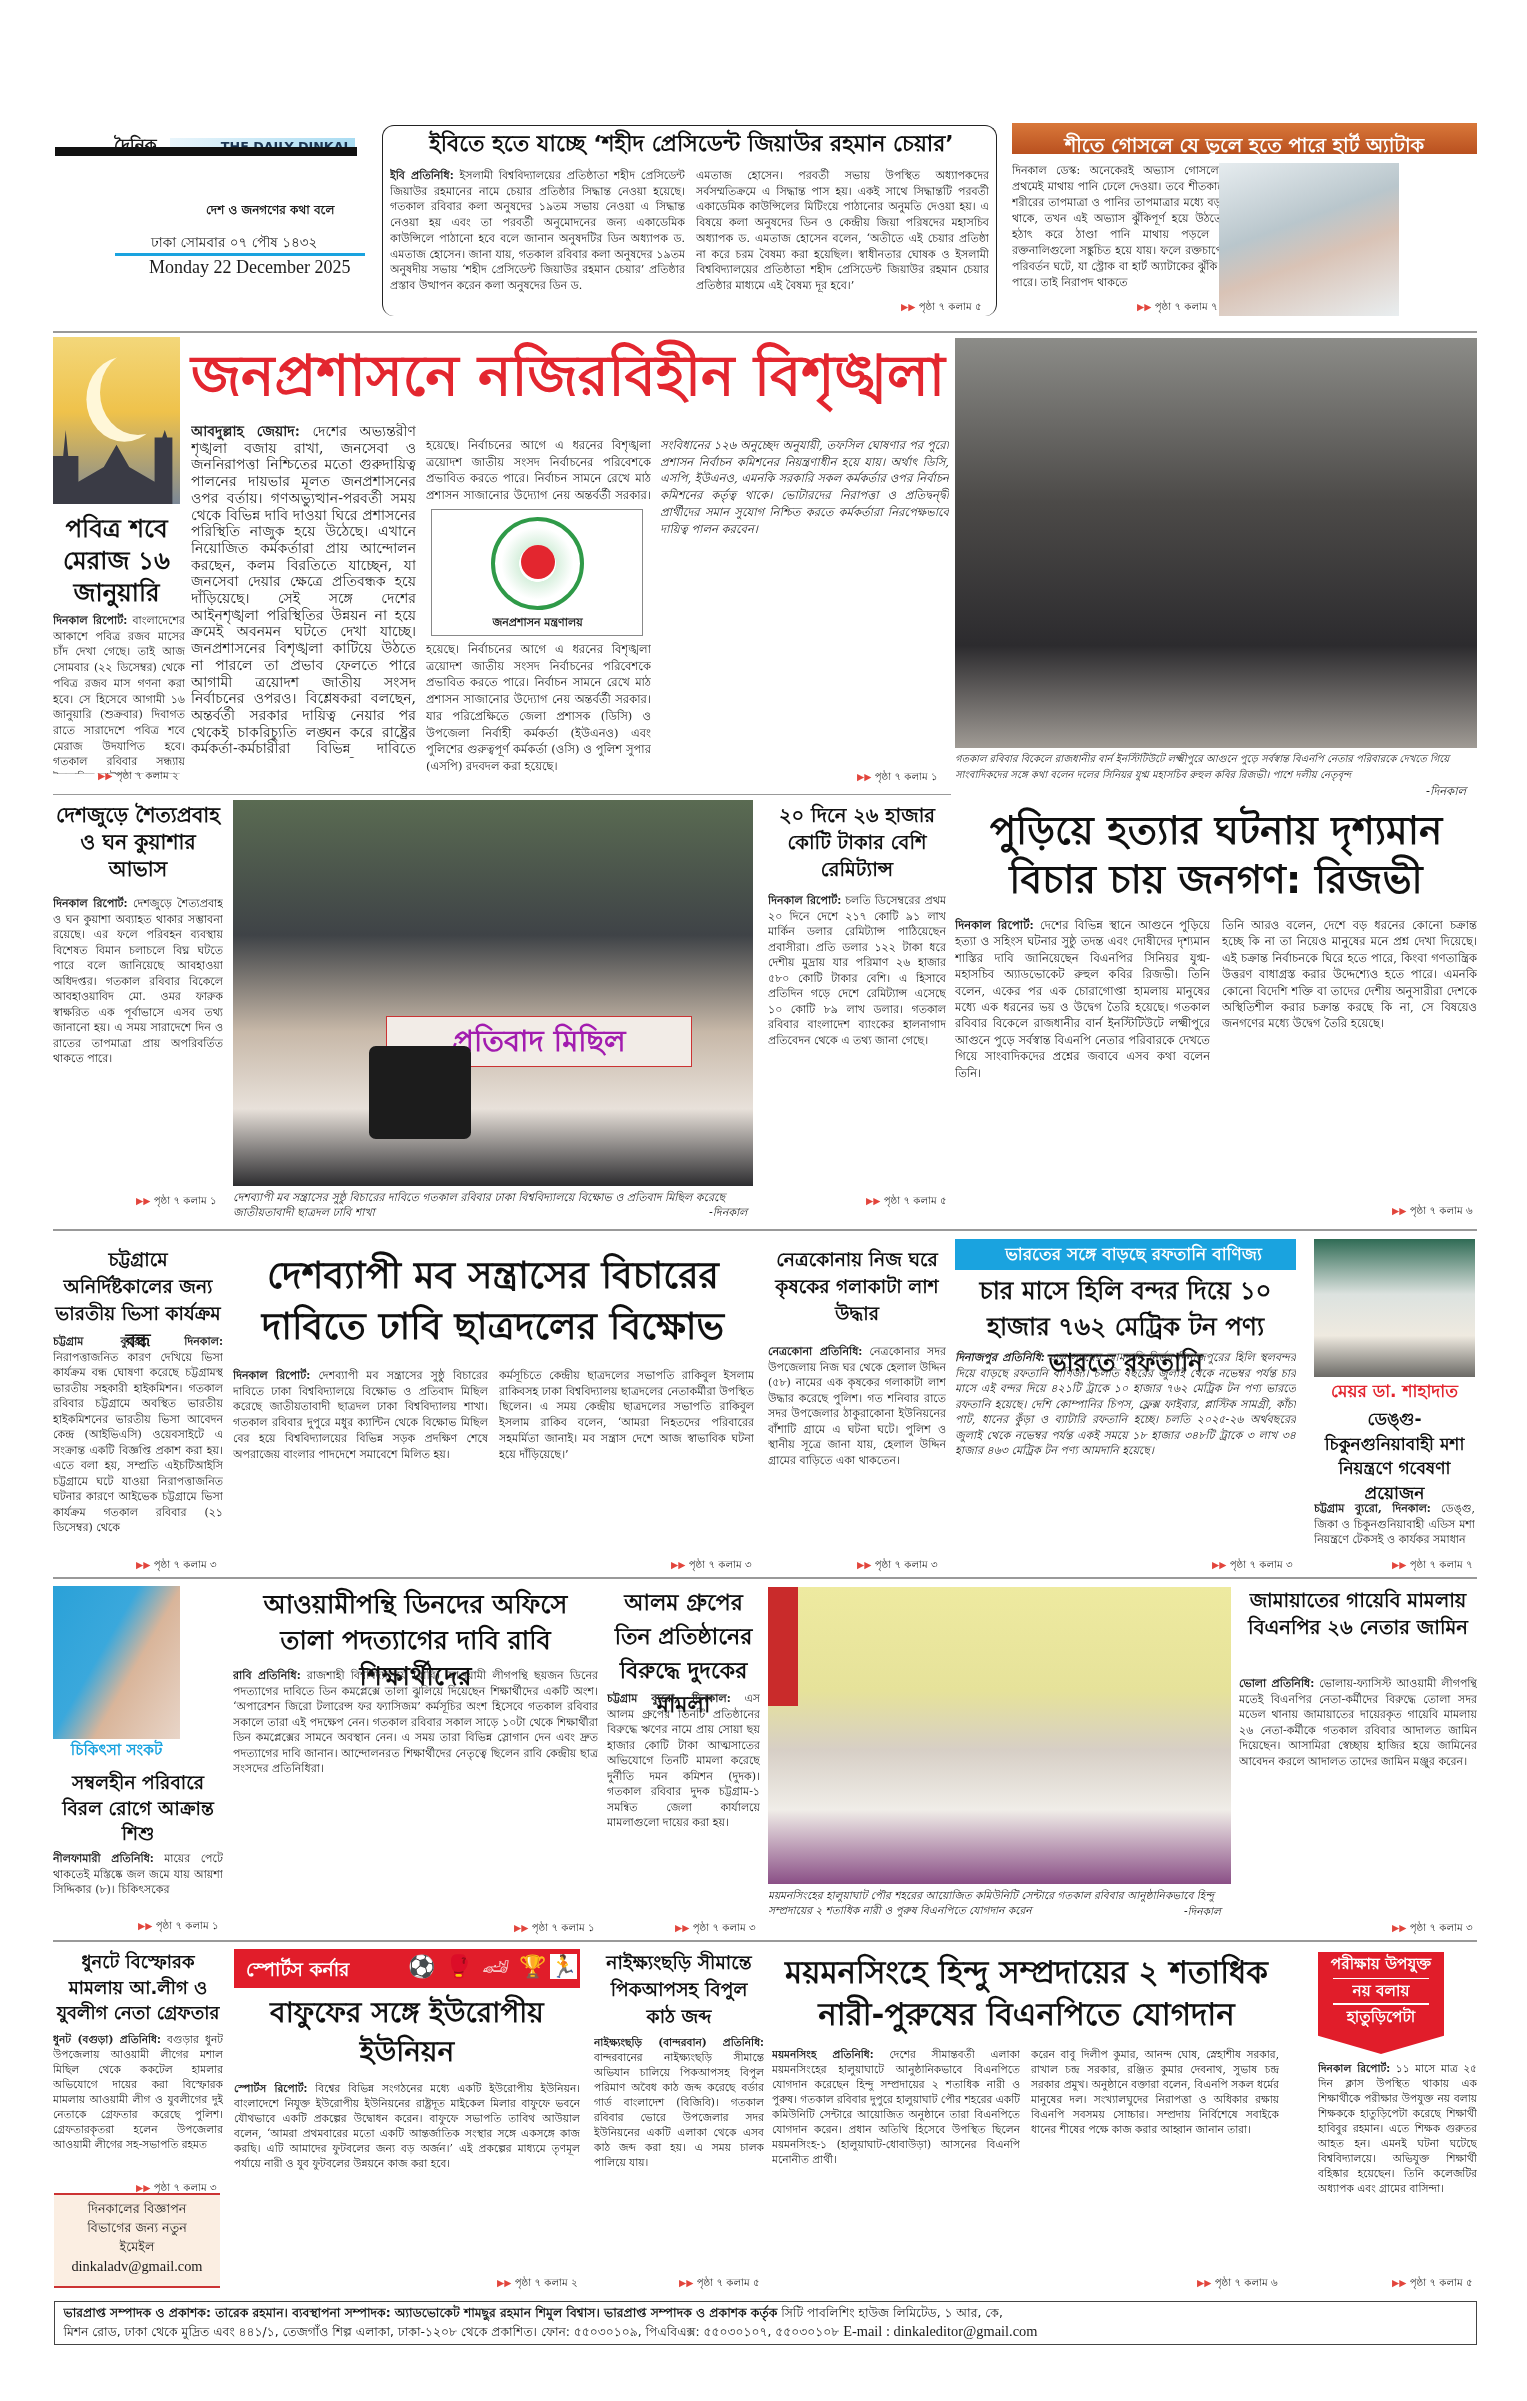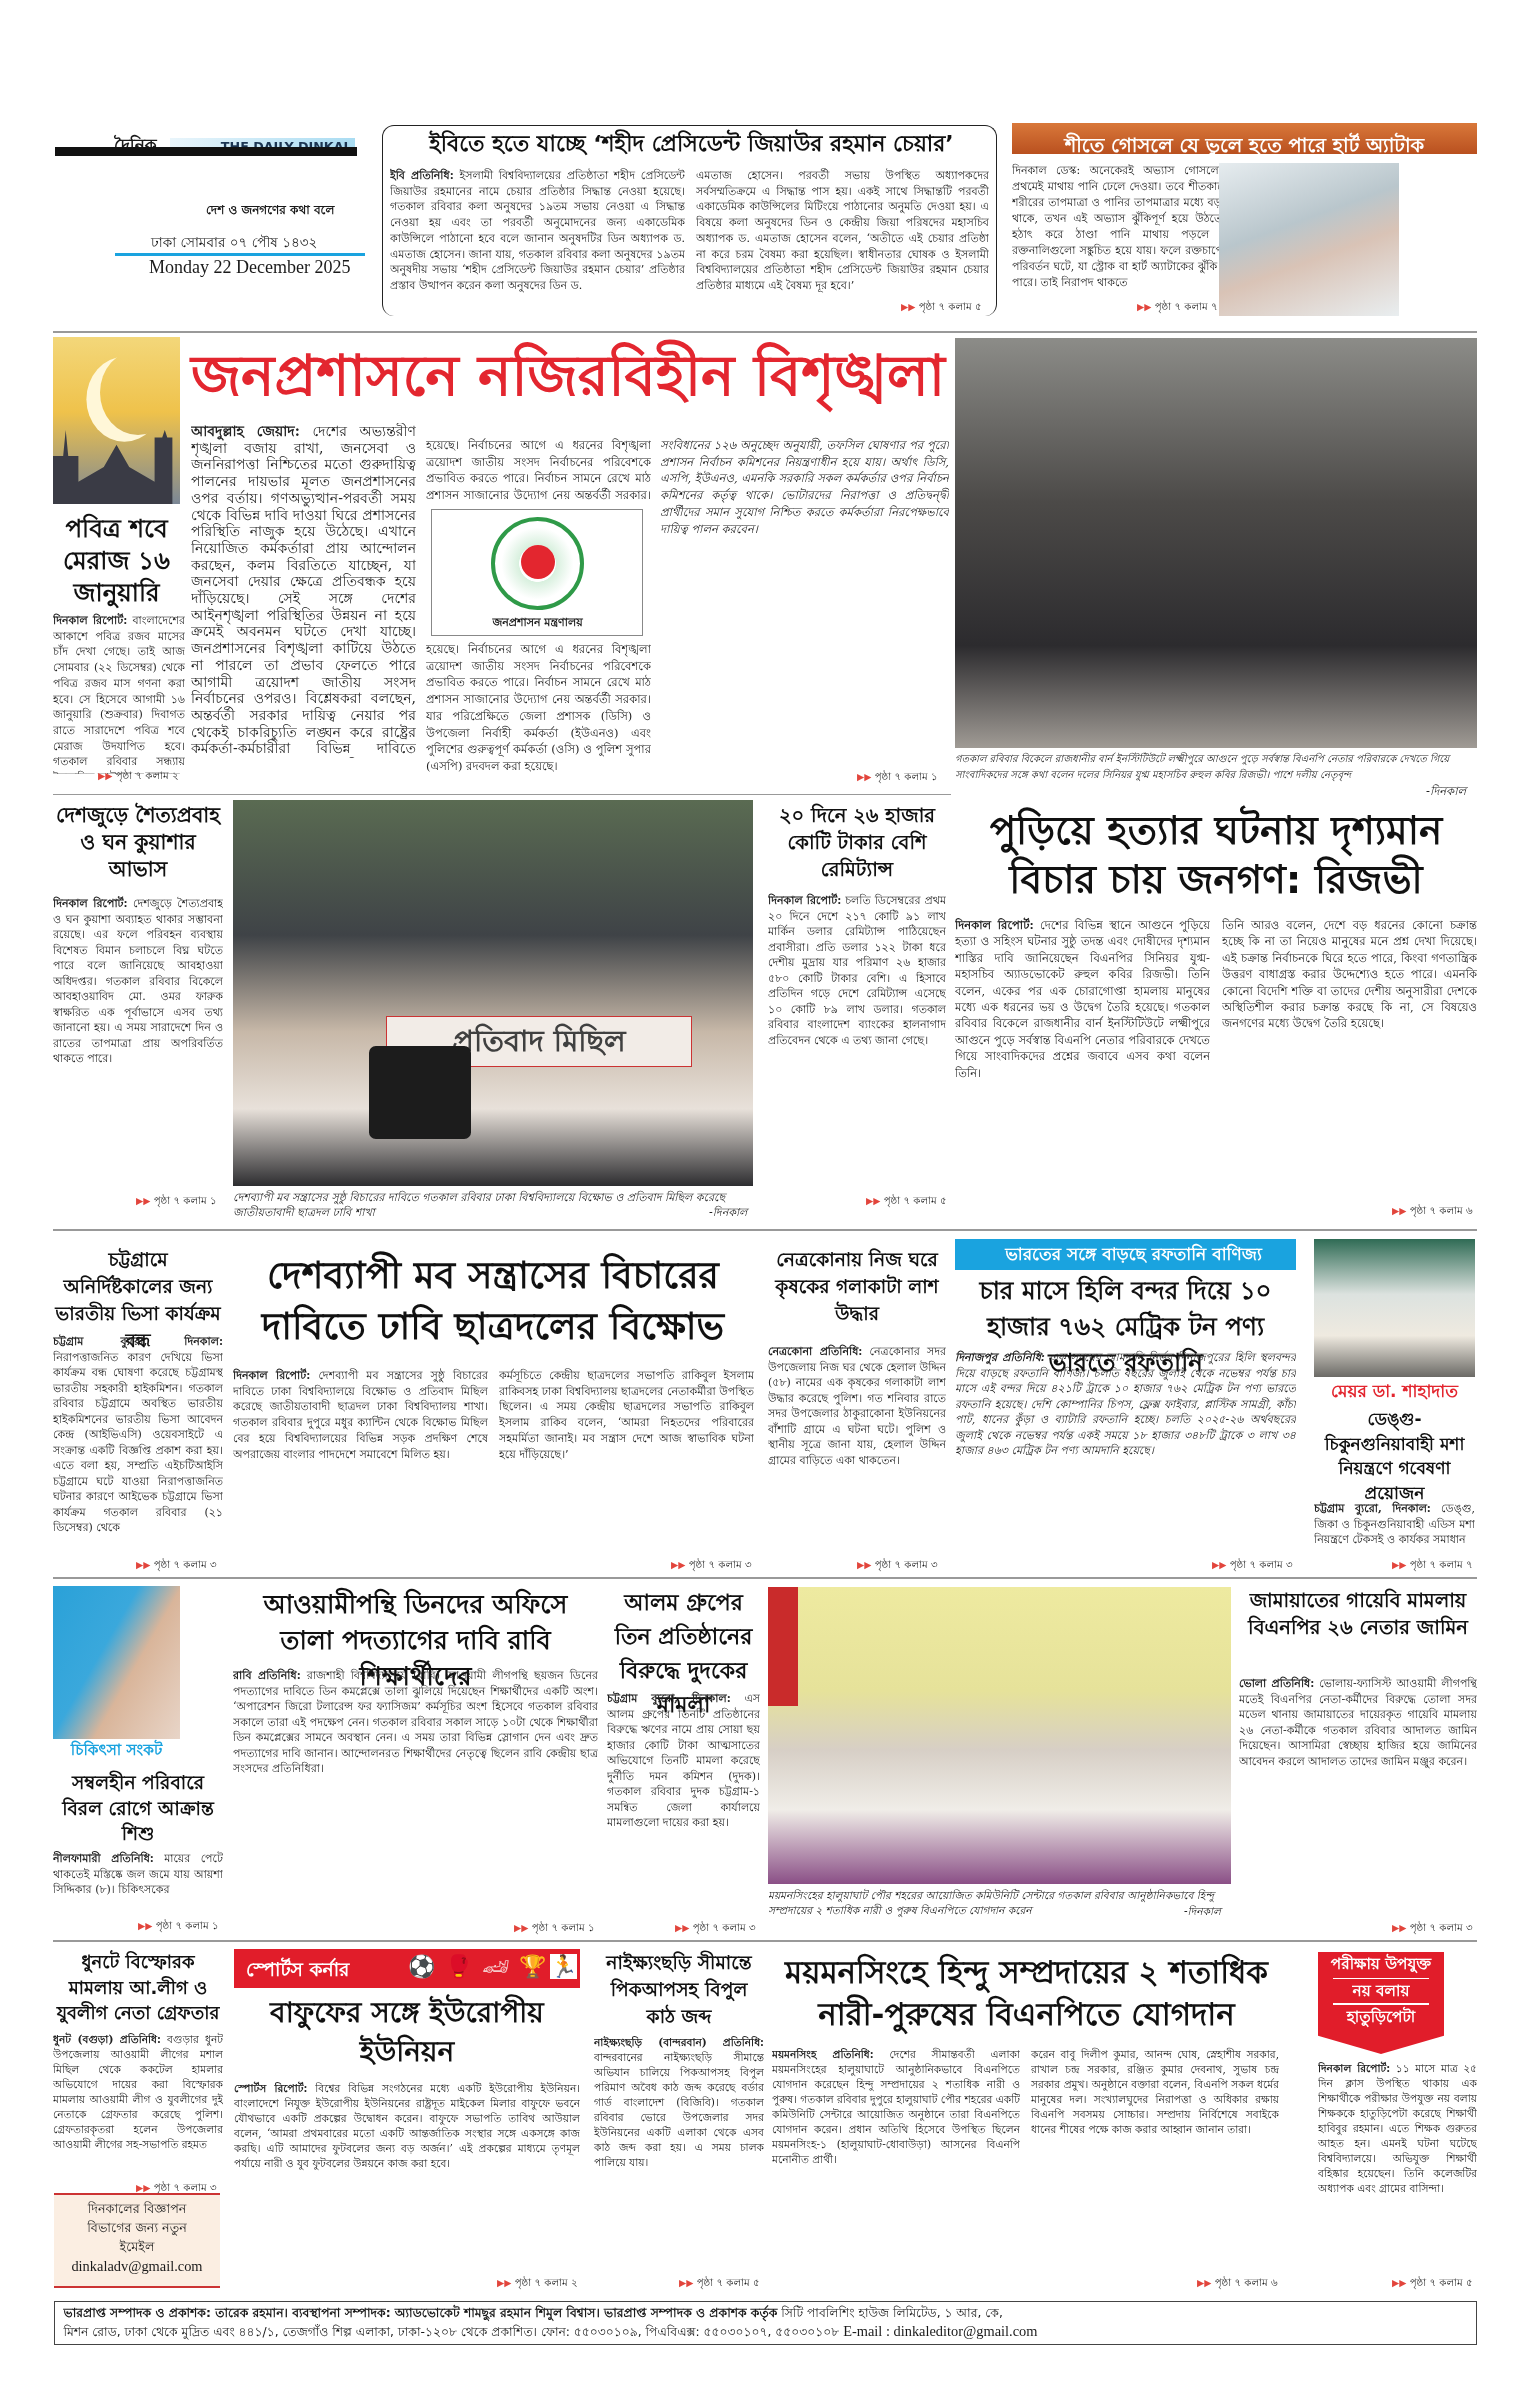--- a/index.html
+++ b/index.html
@@ -98,21 +98,21 @@
 <div class="abs rule" style="left:53px;top:794px;width:898px;height:0.8px;"></div>
 
 <div class="abs hl" style="left:53px;top:802px;width:170px;font-size:20.4px;line-height:27px;">দেশজুড়ে শৈত্যপ্রবাহ ও ঘন কুয়াশার আভাস</div>
 <div class="abs body-text" style="left:53px;top:896px;width:170px;height:293px;overflow:hidden;font-size:11px;line-height:15.5px;">
   <b>দিনকাল রিপোর্ট:</b> <span>দেশজুড়ে শৈত্যপ্রবাহ ও ঘন কুয়াশা অব্যাহত থাকার সম্ভাবনা রয়েছে। এর ফলে পরিবহন ব্যবস্থায় বিশেষত বিমান চলাচলে বিঘ্ন ঘটতে পারে বলে জানিয়েছে আবহাওয়া অধিদপ্তর। গতকাল রবিবার বিকেলে আবহাওয়াবিদ মো. ওমর ফারুক স্বাক্ষরিত এক পূর্বাভাসে এসব তথ্য জানানো হয়। এ সময় সারাদেশে দিন ও রাতের তাপমাত্রা প্রায় অপরিবর্তিত থাকতে পারে।</span>
 </div>
 <div class="abs cont" style="left:136px;top:1193px;"><span class="arr">▶▶</span><span>পৃষ্ঠা ৭ কলাম ১</span></div>
 
 <div class="abs photo" style="left:233px;top:800px;width:520px;height:386px;background:linear-gradient(180deg,#5a6b52 0%,#3f4347 35%,#c7b8a8 60%,#e8e1da 80%,#2d2d30 100%);">
   <div class="abs" style="left:153px;top:216px;width:306px;height:51px;background:#f2ece7;border:1.7px solid #c33;">
-    <span style="display:block;text-align:center;font-size:29px;font-weight:bold;color:#404040;line-height:48px;">প্রতিবাদ মিছিল</span>
+    <span style="display:block;text-align:center;font-size:29px;font-weight:bold;color:#a21caf;line-height:48px;">প্রতিবাদ মিছিল</span>
   </div>
   <div class="abs" style="left:136px;top:246px;width:102px;height:93px;background:#1c1c1c;border-radius:6.8px;"></div>
 </div>
 <div class="abs caption" style="left:233px;top:1190px;width:520px;height:34px;overflow:hidden;font-size:11px;line-height:15.3px;">
   <span>দেশব্যাপী মব সন্ত্রাসের সুষ্ঠু বিচারের দাবিতে গতকাল রবিবার ঢাকা বিশ্ববিদ্যালয়ে বিক্ষোভ ও প্রতিবাদ মিছিল করেছে জাতীয়তাবাদী ছাত্রদল ঢাবি শাখা</span>
 </div>
 <div class="abs caption" style="left:709px;top:1205px;font-size:11px;">-দিনকাল</div>
 
 <div class="abs hl" style="left:768px;top:802px;width:178px;font-size:19.5px;line-height:27px;">২০ দিনে ২৬ হাজার কোটি টাকার বেশি রেমিট্যান্স</div>
 <div class="abs body-text" style="left:768px;top:893px;width:178px;height:306px;overflow:hidden;font-size:11px;line-height:15.5px;">

